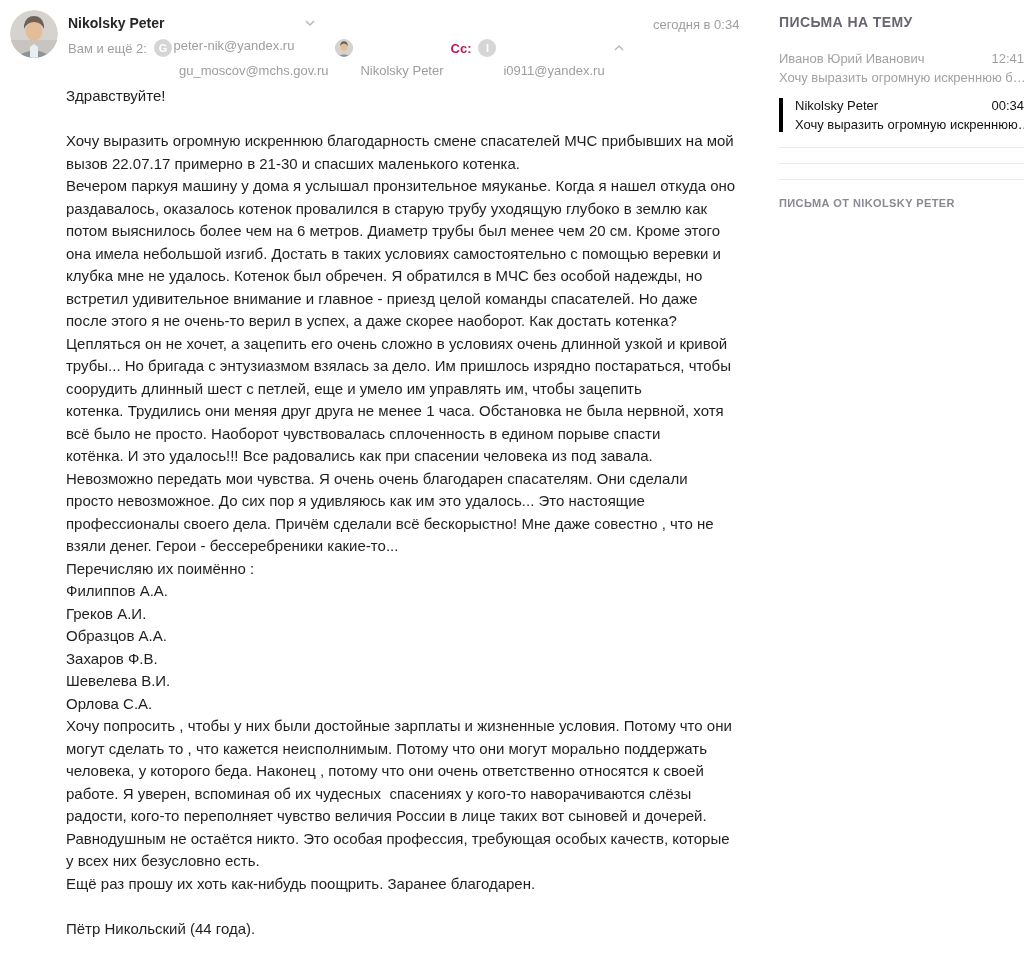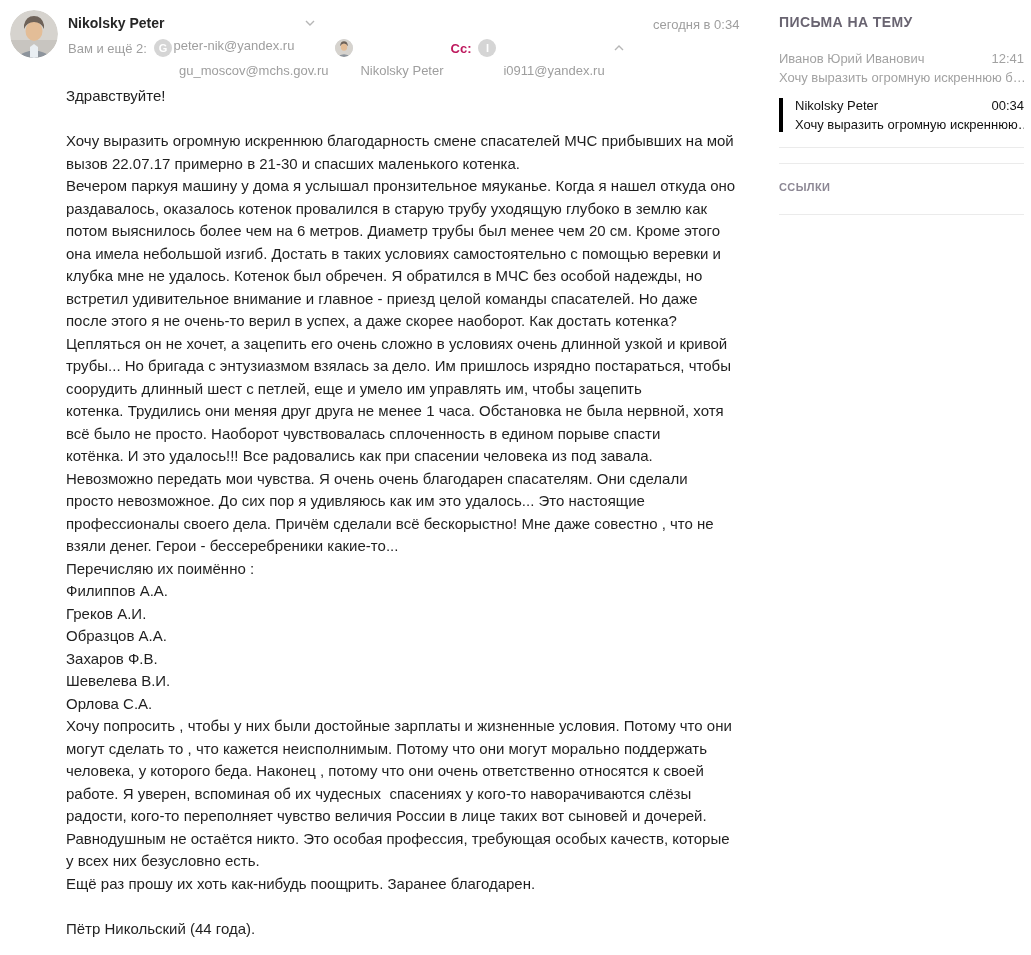--- a/index.html
+++ b/index.html
@@ -202,15 +202,15 @@
   <div class="thread active">
     <div class="trow">
       <span class="tname">Nikolsky Peter</span>
       <span class="ttime">00:34</span>
     </div>
     <div class="tprev">Хочу выразить огромную искреннюю…</div>
   </div>
 
   <div class="sdiv"></div>
   <div class="sdiv"></div>
-  <div class="side-sec">ССЫЛКИ</div>
   <div class="sdiv"></div>
+  <div class="side-sec">ПИСЬМА ОТ NIKOLSKY PETER</div>
 </aside>
 
 </body></html>

